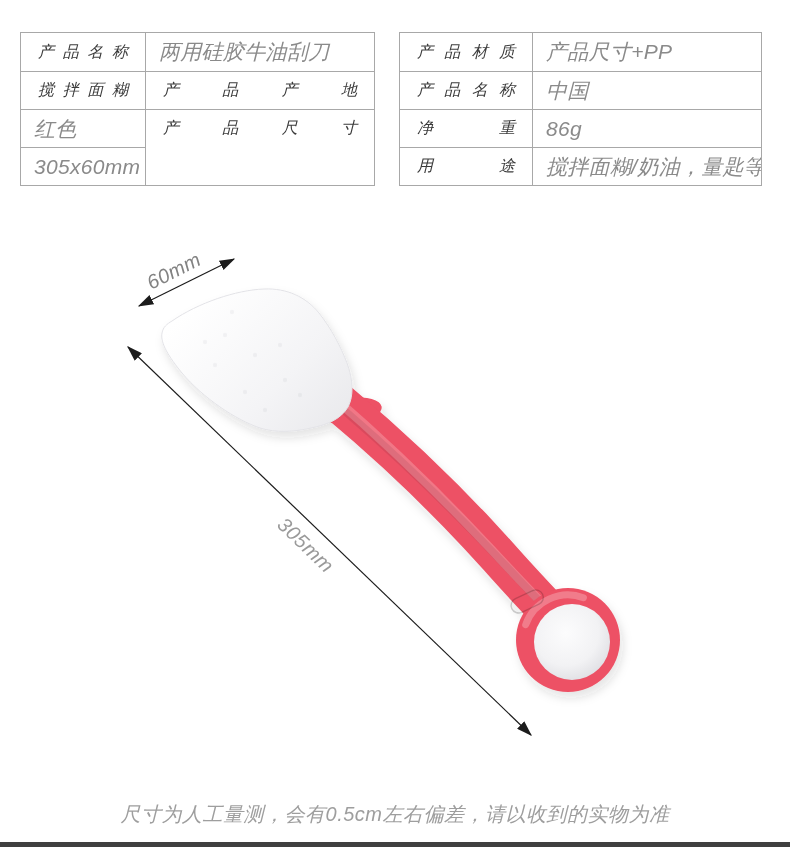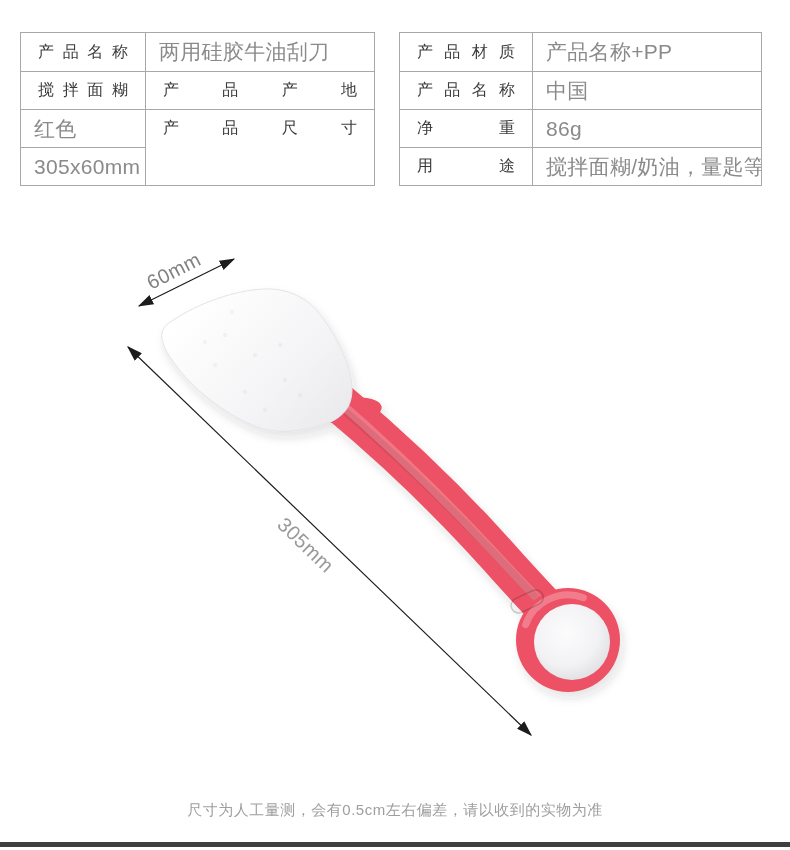--- a/index.html
+++ b/index.html
@@ -1,37 +1,37 @@
 <!DOCTYPE html>
 <html><head>
 <meta charset="utf-8">
 <style>
   html,body{margin:0;padding:0;background:#fff;}
   body{font-family:"Liberation Sans","DejaVu Sans",sans-serif;}
-  .page{position:relative;width:790px;height:850px;background:#ffffff;overflow:hidden;}
+  .page{position:relative;width:790px;height:850px;background:#ffffff;overflow:hidden;font-style:italic;}
 
   
   .spec-table{position:absolute;top:32px;display:grid;grid-auto-rows:38px;border:1px solid #a8a8a8;background:#fff;}
   .spec-left{left:20px;width:353px;grid-template-columns:125px 1fr;}
   .spec-right{left:399px;width:361px;grid-template-columns:133px 1fr;}
   .cell{display:flex;align-items:center;box-sizing:border-box;overflow:hidden;white-space:nowrap;}
   .spec-table .cell:nth-child(n+3){border-top:1px solid #a8a8a8;}
   .spec-table .cell:nth-child(odd){border-right:1px solid #a8a8a8;}
   .cell.label{padding:0 17px;font-size:16px;color:#3b3b3b;}
   .cell.label span{display:inline-block;width:100%;text-align:justify;text-align-last:justify;}
   .cell.value{padding:0 13px;font-size:21px;color:#8a8a8a;letter-spacing:.3px;}
 
   
   .figure{position:absolute;left:0;top:0;width:790px;height:850px;}
   .figure text{font-family:"Liberation Sans","DejaVu Sans",sans-serif;letter-spacing:.5px;}
   .dim-w{font-size:20px;fill:#828282;}
   .dim-l{font-size:20px;fill:#9a9a9a;}
 
   
-  .note{position:absolute;top:801px;left:0;width:790px;text-align:center;font-size:15px;color:#9e9e9e;letter-spacing:.5px;}
+  .note{position:absolute;top:801px;left:0;width:790px;text-align:center;font-size:20px;color:#9e9e9e;letter-spacing:.5px;}
   .bottom-bar{position:absolute;top:842px;left:0;width:790px;height:5px;background:#3f3f3f;}
 </style>
 </head>
 <body>
 
 <div class="page">
 
   <div class="spec-table spec-left">
     <div class="cell label">
         <span>产品名称</span>
@@ -54,21 +54,21 @@
     <div class="cell value">
         <span>305x60mm</span>
       </div>
   </div>
 
   <div class="spec-table spec-right">
     <div class="cell label">
         <span>产品材质</span>
       </div>
     <div class="cell value">
-        <span>产品名称+PP</span>
+        <span>产品尺寸+PP</span>
       </div>
     <div class="cell label">
         <span>产品名称</span>
       </div>
     <div class="cell value">
         <span>中国</span>
       </div>
     <div class="cell label">
         <span>净重</span>
       </div>

